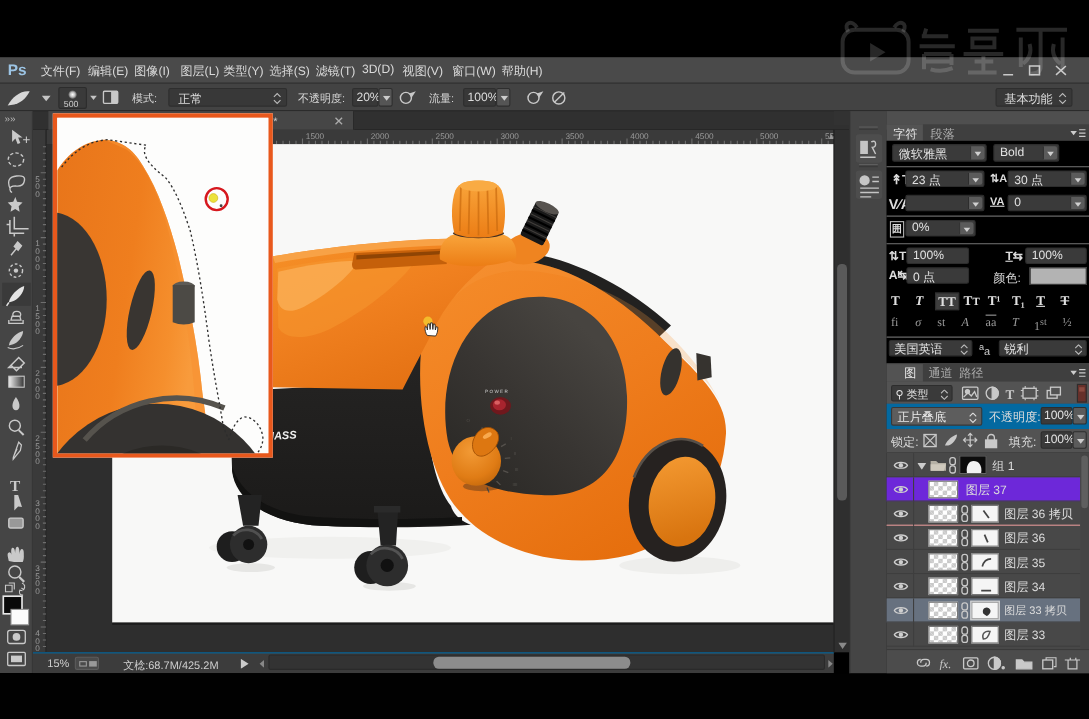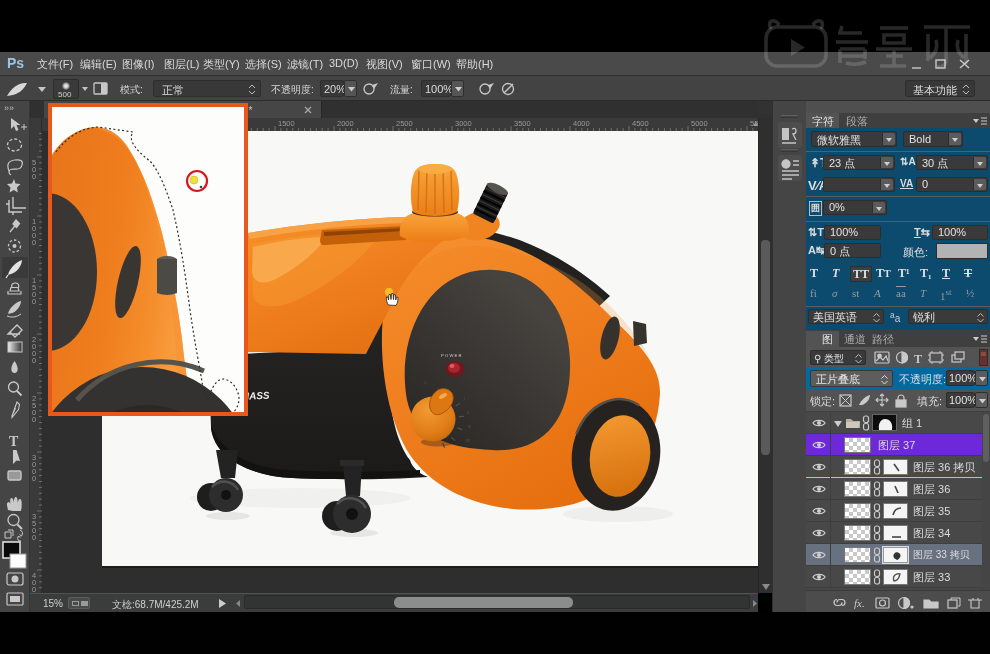--- a/index.html
+++ b/index.html
@@ -572,21 +572,21 @@
 </div>
 <div class="abs" id="panels">
 <div class="abs" style="left:0;top:12px;width:184px;height:15px;background:#3f3f3f">
 <div class="abs" style="left:0;top:0;width:33px;height:15px;background:#535353;color:#e8e8e8;font-size:11px;padding:1px 0 0 6px">字符</div>
 <span class="abs" style="left:40px;top:1px;color:#aaa;font-size:11px">段落</span>
 <svg class="abs" style="left:167px;top:4px" width="14" height="8">
           <path d="M0 2 l3 4 3 -4 z" fill="#ccc"></path>
           <path d="M8 1 h6 M8 4 h6 M8 7 h6" stroke="#ccc"></path>
         </svg>
 </div>
-<div class="abs" style="left:0;top:27px;width:184px;height:202px;background:#0c4a6e">
+<div class="abs" style="left:0;top:27px;width:184px;height:202px;background:#000000">
 <div class="fld" style="left:5px;top:3px;width:86px;height:16px">
           <span style="position:absolute;left:5px;top:1px">微软雅黑</span>
           <span class="dbtn"></span>
         </div>
 <div class="fld" style="left:97px;top:3px;width:60px;height:16px">
           <span style="position:absolute;left:5px;top:1px">Bold</span>
           <span class="dbtn"></span>
         </div>
 <div class="div" style="top:23px"></div>
 <span class="icnT" style="left:4px;top:28px;font-size:12px">↟T</span>

